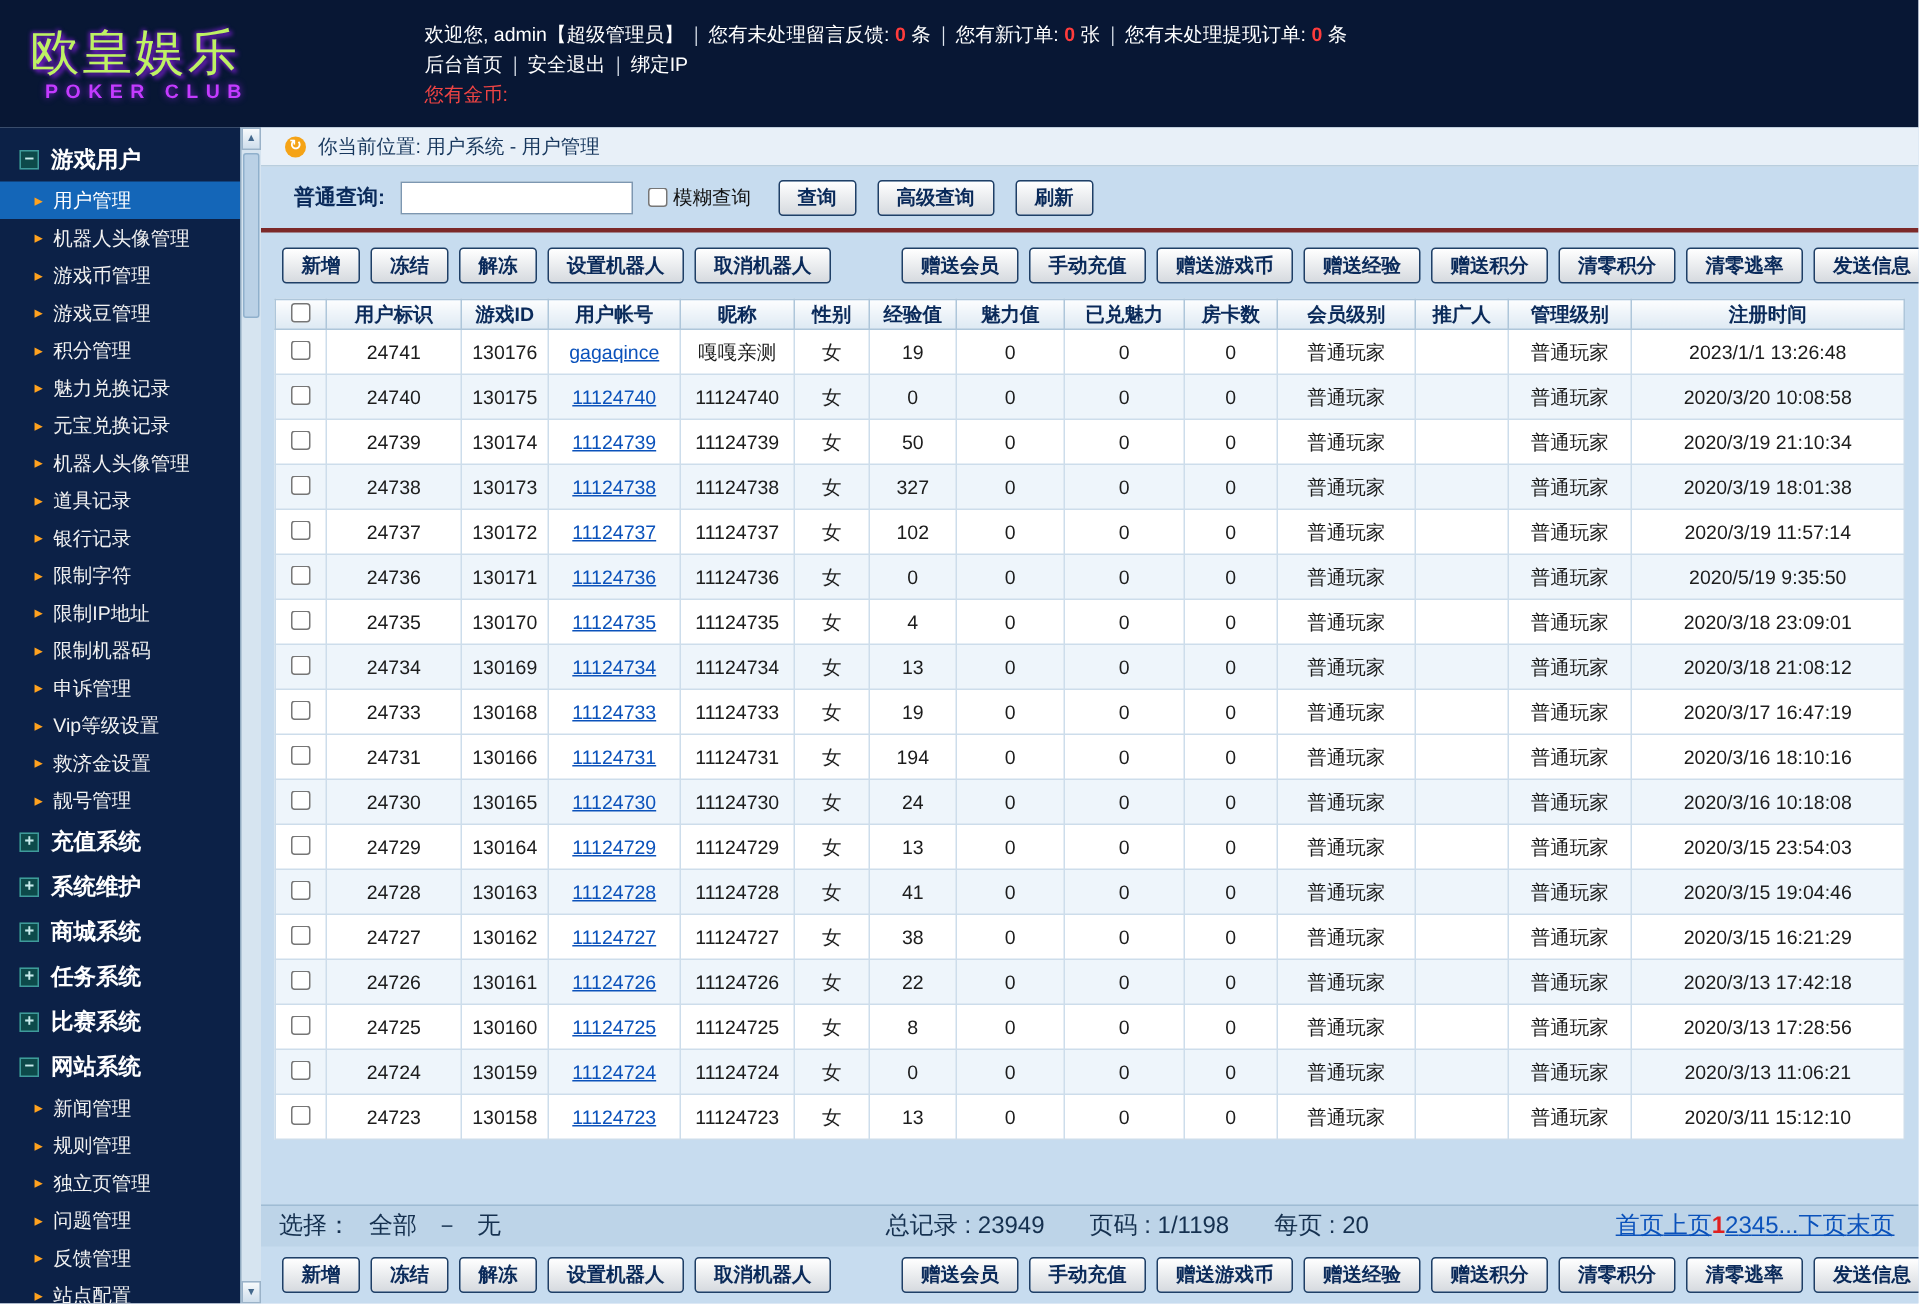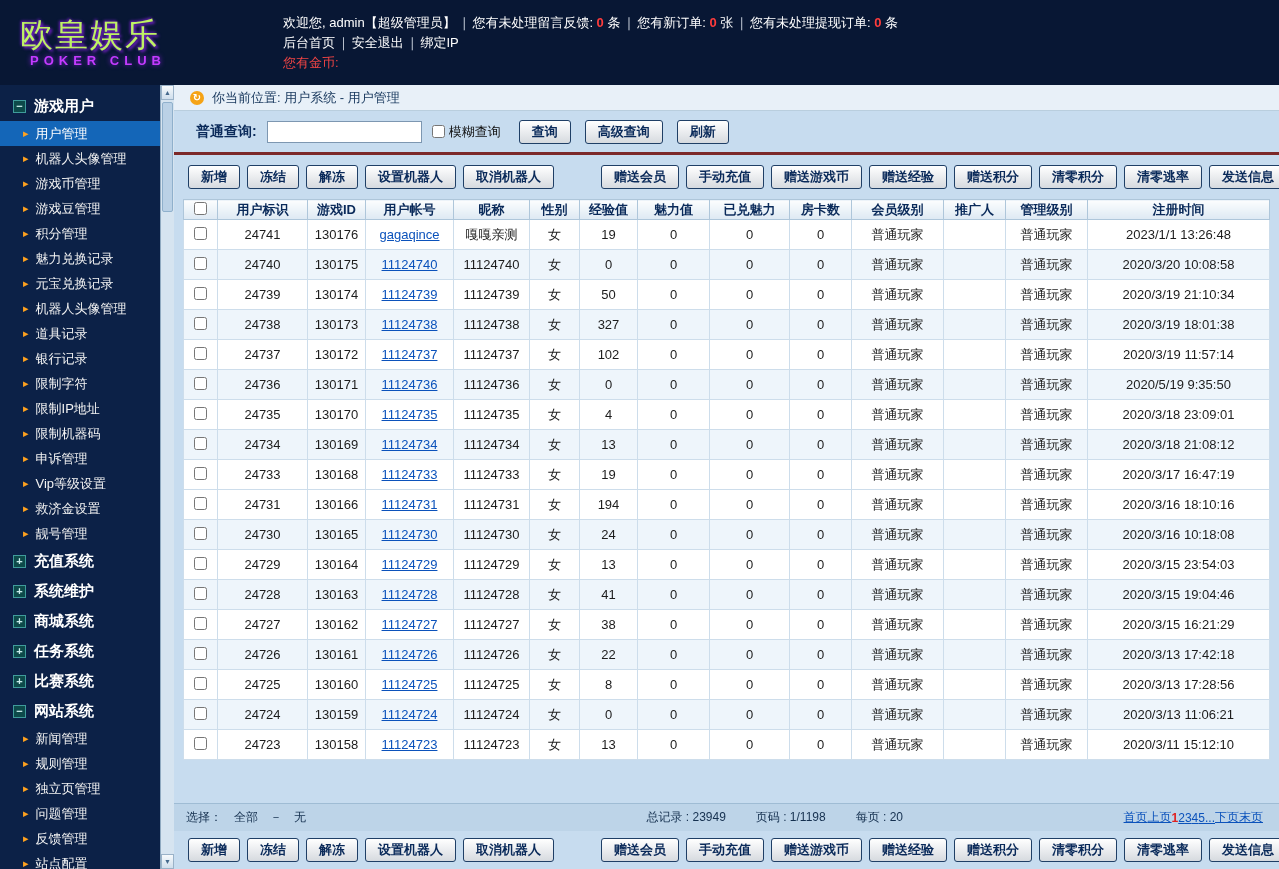--- a/index.html
+++ b/index.html
@@ -72,21 +72,21 @@
   .table-wrap { flex:1; padding:0 9px; overflow:hidden; }
   table.grid { width:100%; border-collapse:collapse; background:#fff; table-layout:fixed; }
   .grid th { height:20px; background:linear-gradient(#fcfdfe,#dde9f3); border:1px solid #aec6da;
              font-size:13px; color:#0a2a5a; font-weight:bold; }
   .grid td { height:30px; border:1px solid #cdddeb; text-align:center; font-size:13px; color:#1c1c1c;
              overflow:hidden; white-space:nowrap; background:#fff; }
   .grid tr.alt td { background:#eef5fb; }
   a.acct { color:#0b52bb; cursor:pointer; text-decoration:underline; }
 
   .footer-bar { height:28px; background:#bdd4e8; border-top:1px solid #9fbcd4; display:flex;
-                align-items:center; padding:0 12px; font-size:12px; color:#15304f; flex-shrink:0; }
+                align-items:center; padding:0 12px; font-size:16px; color:#15304f; flex-shrink:0; }
   .f-left { width:240px; display:flex; gap:12px; align-items:center; }
   .f-left .sel-link { cursor:pointer; }
   .f-center { flex:1; display:flex; gap:30px; justify-content:center; }
   .f-right { display:flex; gap:0; align-items:center; padding-right:4px; }
   .pg-link { color:#0b52bb; text-decoration:underline; cursor:pointer; }
   .pg-current { color:#e02020; font-weight:bold; }
 </style>
 </head>
 <body>
 

